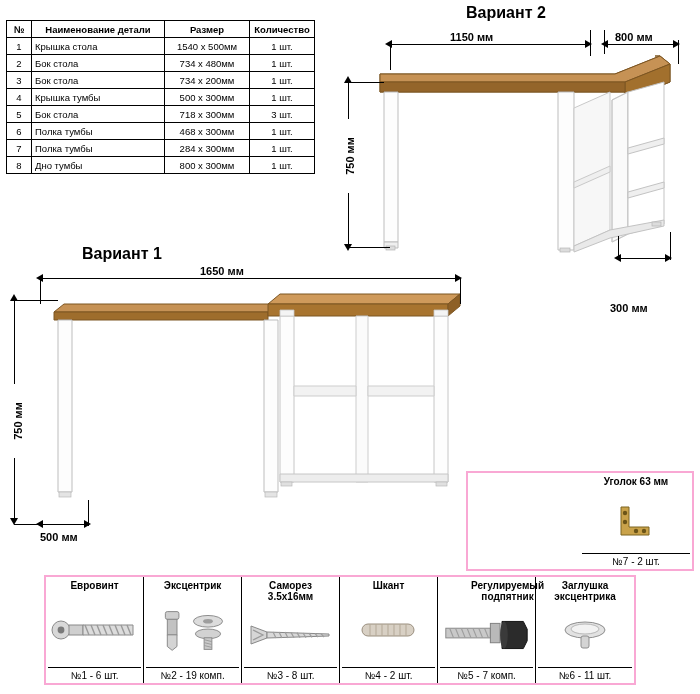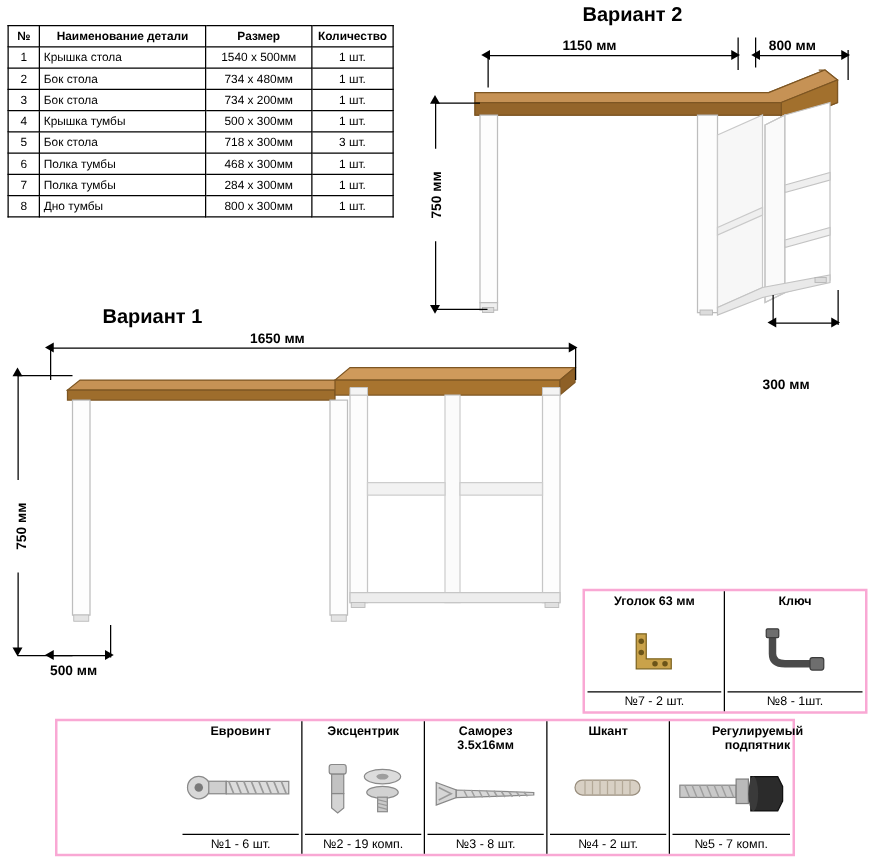--- a/index.html
+++ b/index.html
@@ -286,31 +286,20 @@
       <svg width="46" height="40" viewBox="0 0 46 40">
         <path d="M8 6 L8 34 L36 34 L36 26 L16 26 L16 6 Z" fill="#c9a24a" stroke="#7d6420" stroke-width="1"></path>
         <circle cx="12" cy="12" r="2.2" fill="#6b5418"></circle>
         <circle cx="12" cy="21" r="2.2" fill="#6b5418"></circle>
         <circle cx="23" cy="30" r="2.2" fill="#6b5418"></circle>
         <circle cx="31" cy="30" r="2.2" fill="#6b5418"></circle>
       </svg>
     </div>
     <div class="hw-qty">№7 - 2 шт.</div>
   </div>
-  <div class="hw-cell">
-    <div class="hw-title">Ключ</div>
-    <div class="hw-art">
-      <svg width="60" height="40" viewBox="0 0 60 40">
-        <path d="M12 6 L12 22 Q12 30 22 30 L44 30" fill="none" stroke="#4a4a4a" stroke-width="6" stroke-linecap="round"></path>
-        <rect x="7" y="2" width="10" height="7" rx="1" fill="#6e6e6e" stroke="#3c3c3c" stroke-width="1"></rect>
-        <rect x="42" y="25" width="11" height="10" rx="2" fill="#6e6e6e" stroke="#3c3c3c" stroke-width="1"></rect>
-      </svg>
-    </div>
-    <div class="hw-qty">№8 - 1шт.</div>
-  </div>
 </div>
 
 <div class="hw-grid" id="hw-bottom">
 
   <div class="hw-cell">
     <div class="hw-title">Евровинт</div>
     <div class="hw-art">
       <svg width="92" height="34" viewBox="0 0 92 34">
         <ellipse cx="12" cy="17" rx="9" ry="9" fill="#d8d8d8" stroke="#8a8a8a" stroke-width="1"></ellipse>
         <circle cx="12" cy="17" r="3.4" fill="#7a7a7a"></circle>
@@ -372,13 +361,25 @@
         <rect x="6" y="13" width="46" height="10" fill="#c9c9c9" stroke="#888" stroke-width="1"></rect>
         <path d="M10 13 l4 10 M16 13 l4 10 M22 13 l4 10 M28 13 l4 10 M34 13 l4 10 M40 13 l4 10 M46 13 l4 10" stroke="#9e9e9e" stroke-width="1.2"></path>
         <rect x="52" y="8" width="10" height="20" fill="#b9b9b9" stroke="#7f7f7f" stroke-width="1"></rect>
         <path d="M64 6 L86 6 L90 14 L90 26 L86 34 L64 34 Z" fill="#2b2b2b" stroke="#111" stroke-width="1"></path>
         <ellipse cx="66" cy="20" rx="4" ry="14" fill="#3a3a3a"></ellipse>
       </svg>
     </div>
     <div class="hw-qty">№5 - 7 комп.</div>
   </div>
 
+  <div class="hw-cell">
+    <div class="hw-title" style="white-space:pre-line;">Заглушка
+эксцентрика</div>
+    <div class="hw-art">
+      <svg width="60" height="34" viewBox="0 0 60 34">
+        <ellipse cx="30" cy="12" rx="20" ry="8" fill="#e2e2e2" stroke="#8e8e8e" stroke-width="1"></ellipse>
+        <ellipse cx="30" cy="11" rx="14" ry="5" fill="#f2f2f2" stroke="#aaa" stroke-width=".8"></ellipse>
+        <rect x="26" y="18" width="8" height="12" rx="2" fill="#d4d4d4" stroke="#8e8e8e" stroke-width="1"></rect>
+      </svg>
+    </div>
+    <div class="hw-qty">№6 - 11 шт.</div>
+  </div>
 </div>
 
 </body></html>

